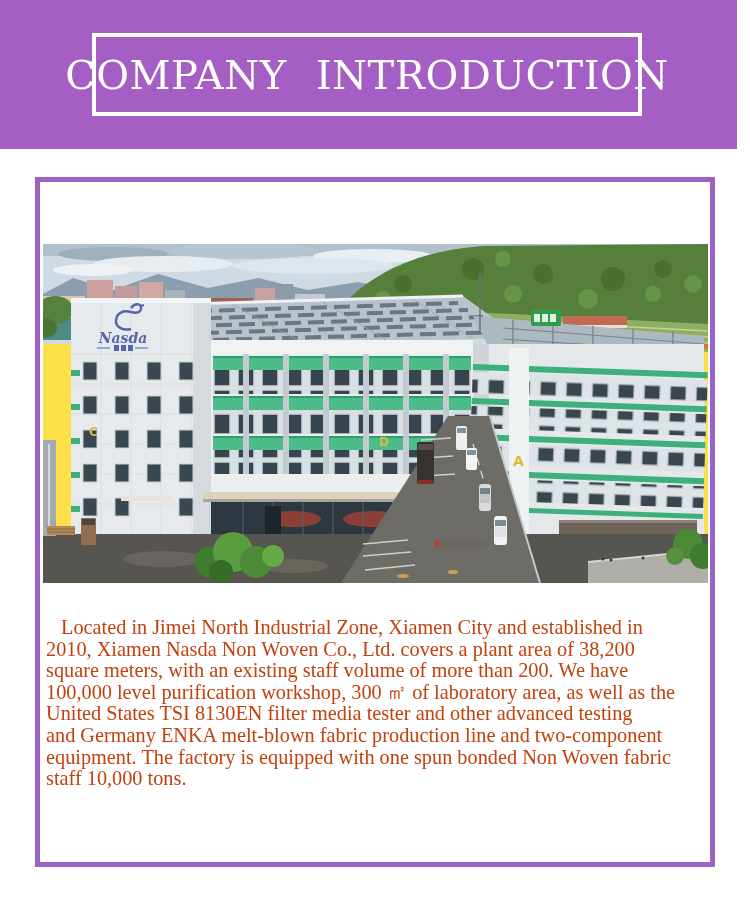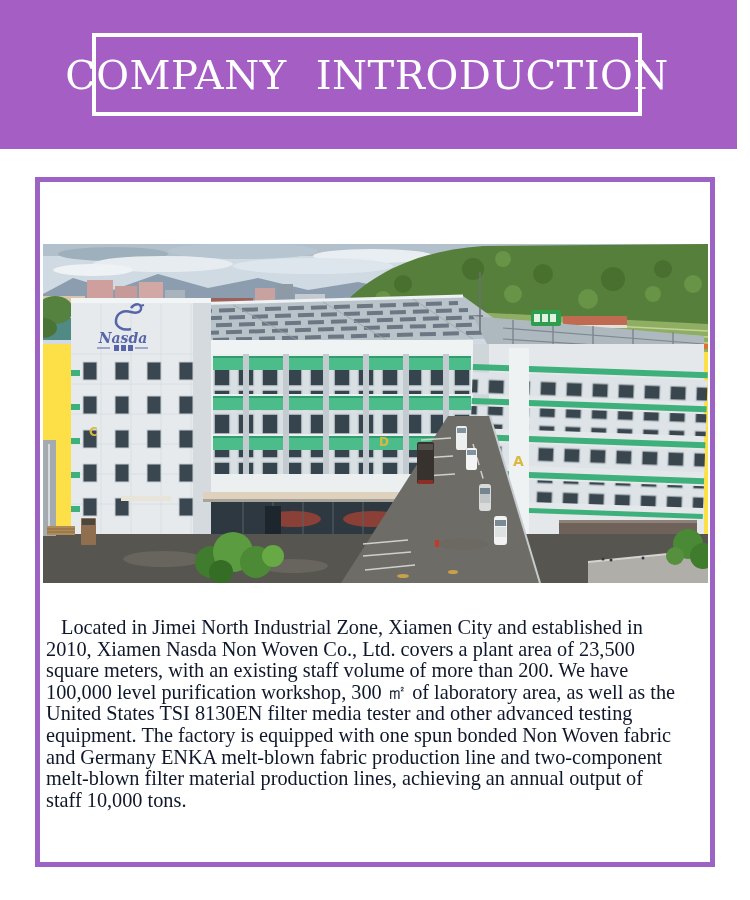--- a/index.html
+++ b/index.html
@@ -29,21 +29,21 @@
   }
   
   .photo {
     position:absolute; left:43px; top:244px; width:665px; height:339px;
     overflow:hidden; background:#fde047;
   }
   .photo svg { display:block; width:100%; height:100%; }
   
   .intro {
     position:absolute; left:46px; top:617px; width:664px;
-    color:#0f172a;
+    color:#c2410c;
   }
   .intro-line {
     font-size:20.3px; line-height:21.6px; white-space:nowrap;
     font-family:"Liberation Serif", serif;
   }
   .intro-line:first-child { text-indent:15px; }
 </style>
 </head>
 <body>
 
@@ -318,23 +318,22 @@
         <circle cx="178" cy="328" r="12" fill="#356d27"></circle>
         <circle cx="645" cy="300" r="15" fill="#4a8a36"></circle>
         <circle cx="660" cy="312" r="13" fill="#3f7c2e"></circle>
         <circle cx="632" cy="312" r="9" fill="#568f3d"></circle>
       </g>
     </svg>
   </div>
 
   <div class="intro">
     <div class="intro-line">Located in Jimei North Industrial Zone, Xiamen City and established in</div>
-    <div class="intro-line">2010, Xiamen Nasda Non Woven Co., Ltd. covers a plant area of 23,500</div>
+    <div class="intro-line">2010, Xiamen Nasda Non Woven Co., Ltd. covers a plant area of 38,200</div>
     <div class="intro-line">square meters, with an existing staff volume of more than 200. We have</div>
     <div class="intro-line">100,000 level purification workshop, 300 ㎡ of laboratory area, as well as the</div>
     <div class="intro-line">United States TSI 8130EN filter media tester and other advanced testing</div>
+    <div class="intro-line">and Germany ENKA melt-blown fabric production line and two-component</div>
     <div class="intro-line">equipment. The factory is equipped with one spun bonded Non Woven fabric</div>
-    <div class="intro-line">and Germany ENKA melt-blown fabric production line and two-component</div>
-    <div class="intro-line">melt-blown filter material production lines, achieving an annual output of</div>
     <div class="intro-line">staff 10,000 tons.</div>
   </div>
 
 </div>
 
 </body></html>

